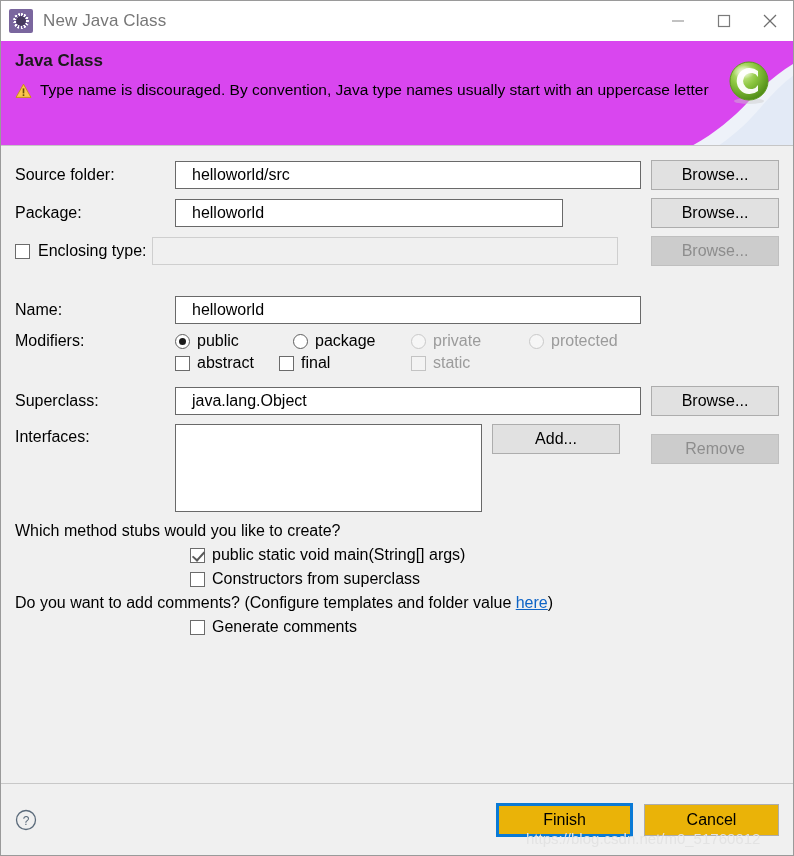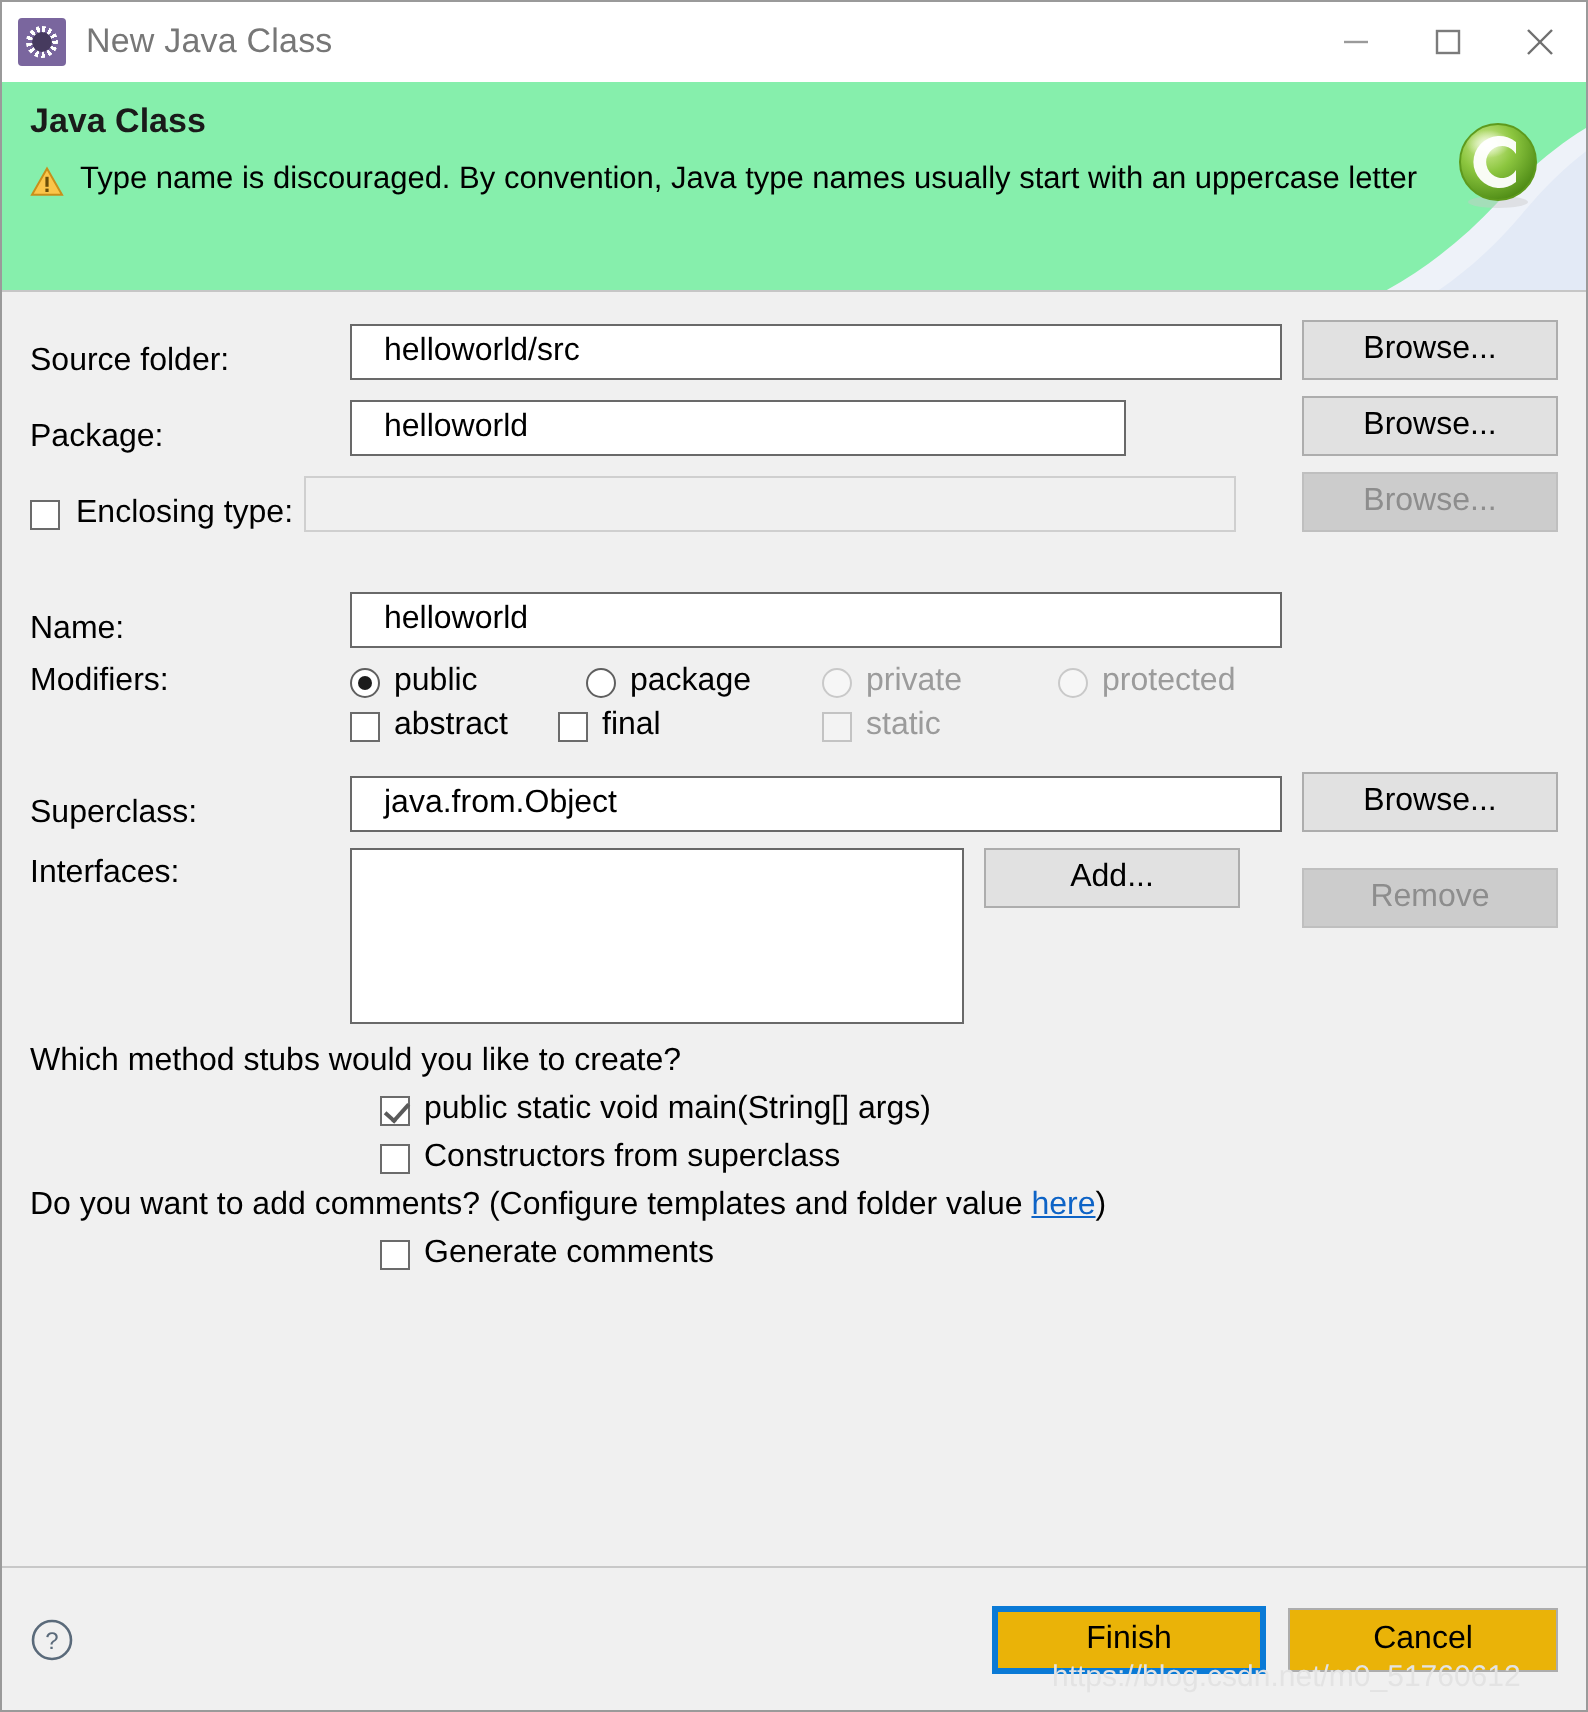--- a/index.html
+++ b/index.html
@@ -70,21 +70,21 @@
   .winbtn {
     width: 46px; height: 40px;
     display: flex; align-items: center; justify-content: center;
     color: #7b7b7b;
   }
   .winbtn svg { display: block; }
 
   
   .header {
     position: relative;
-    background: #86efac;
+    background: #d946ef;
     flex: 0 0 auto;
     padding: 10px 14px 10px 14px;
     border-bottom: 1px solid #c6c6c6;
     height: 105px;
     overflow: hidden;
   }
   .header-title {
     font-size: 17px;
     font-weight: bold;
     color: #1a1a1a;
@@ -123,21 +123,21 @@
   
   .body {
     flex: 1 1 auto;
     background: #f0f0f0;
     position: relative;
     padding: 14px 14px 0 14px;
   }
 
   .row {
     display: flex;
-    align-items: flex-end;
+    align-items: center;
     margin-bottom: 8px;
   }
   .lbl {
     width: 160px;
     flex: 0 0 160px;
     font-size: 16px;
     color: #000;
   }
 
   .txt {
@@ -419,21 +419,21 @@
         </div>
         <div class="ckrow dis">
           <span class="cb dis"></span>
           <span>static</span>
         </div>
       </div>
     </div>
 
     <div class="row">
       <div class="lbl">Superclass:</div>
-      <div class="txt w-wide">java.from.Object</div>
+      <div class="txt w-wide">java.lang.Object</div>
       <div class="btn">Browse...</div>
     </div>
 
     <div class="row" style="align-items:flex-start">
       <div class="lbl" style="padding-top:4px">Interfaces:</div>
       <div class="listbox"></div>
       <div style="display:flex;flex-direction:row;gap:21px">
         <div class="btn">Add...</div>
         <div class="btn disabled" style="margin-top:10px">Remove</div>
       </div>

